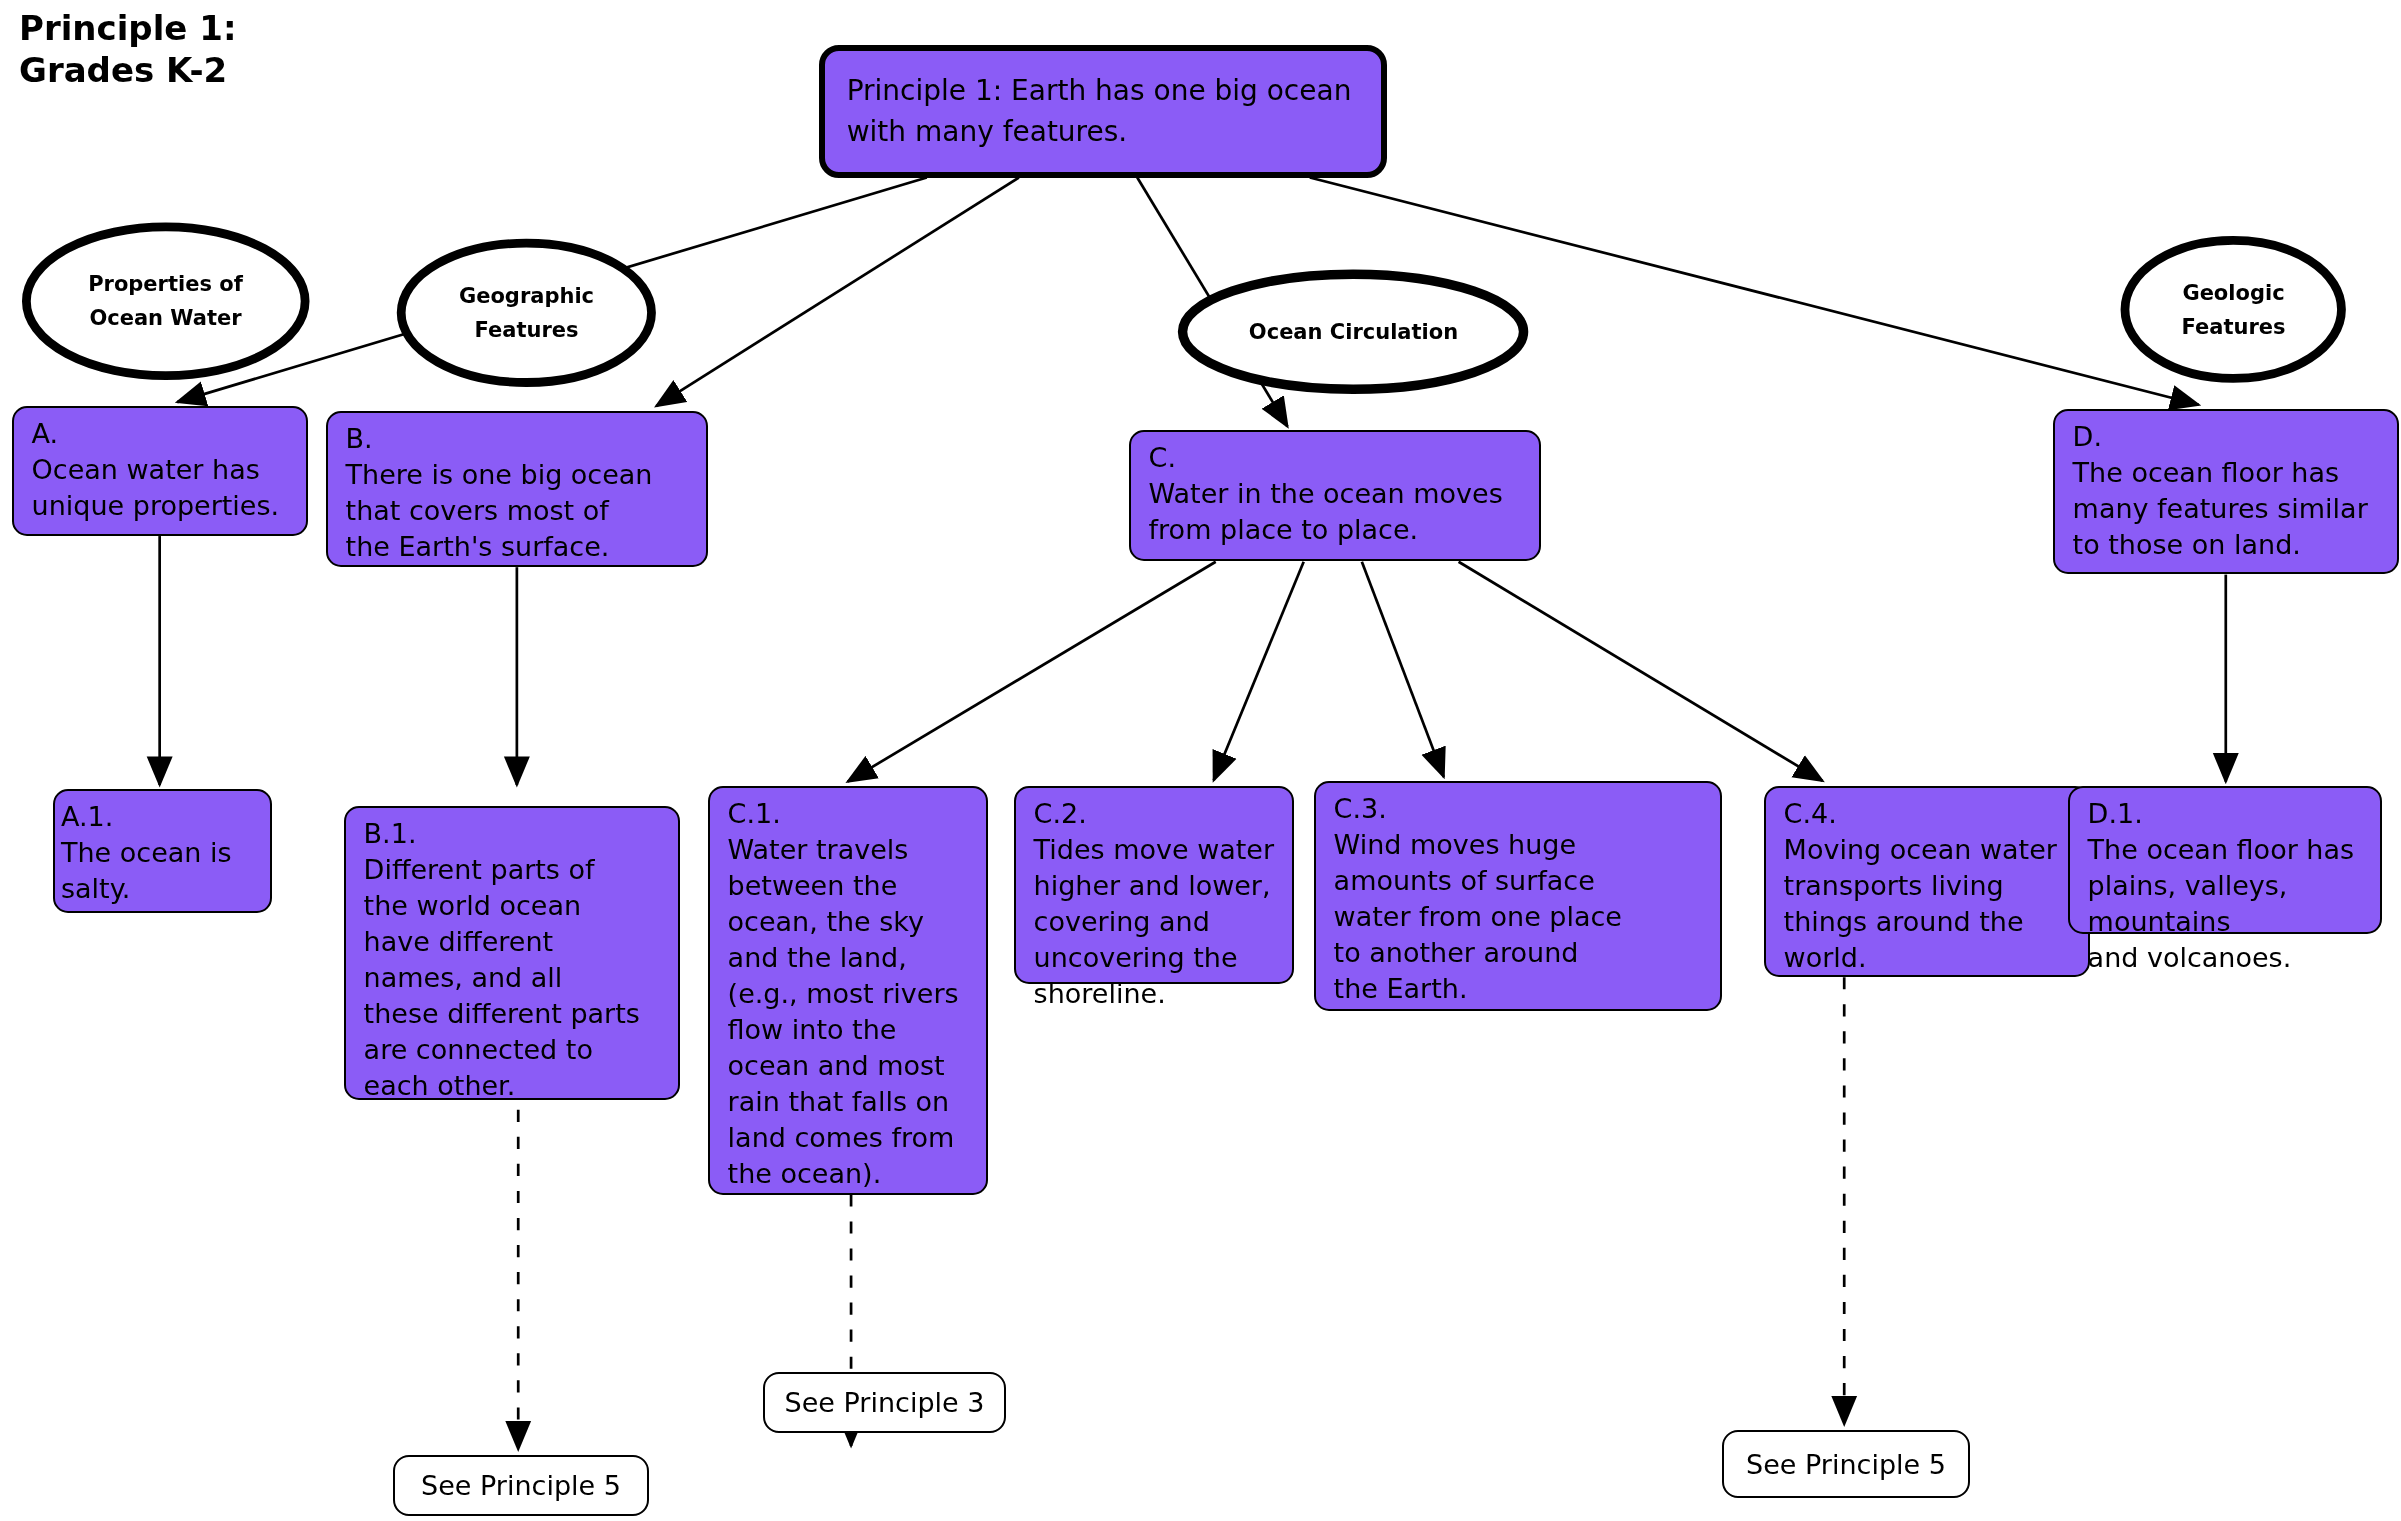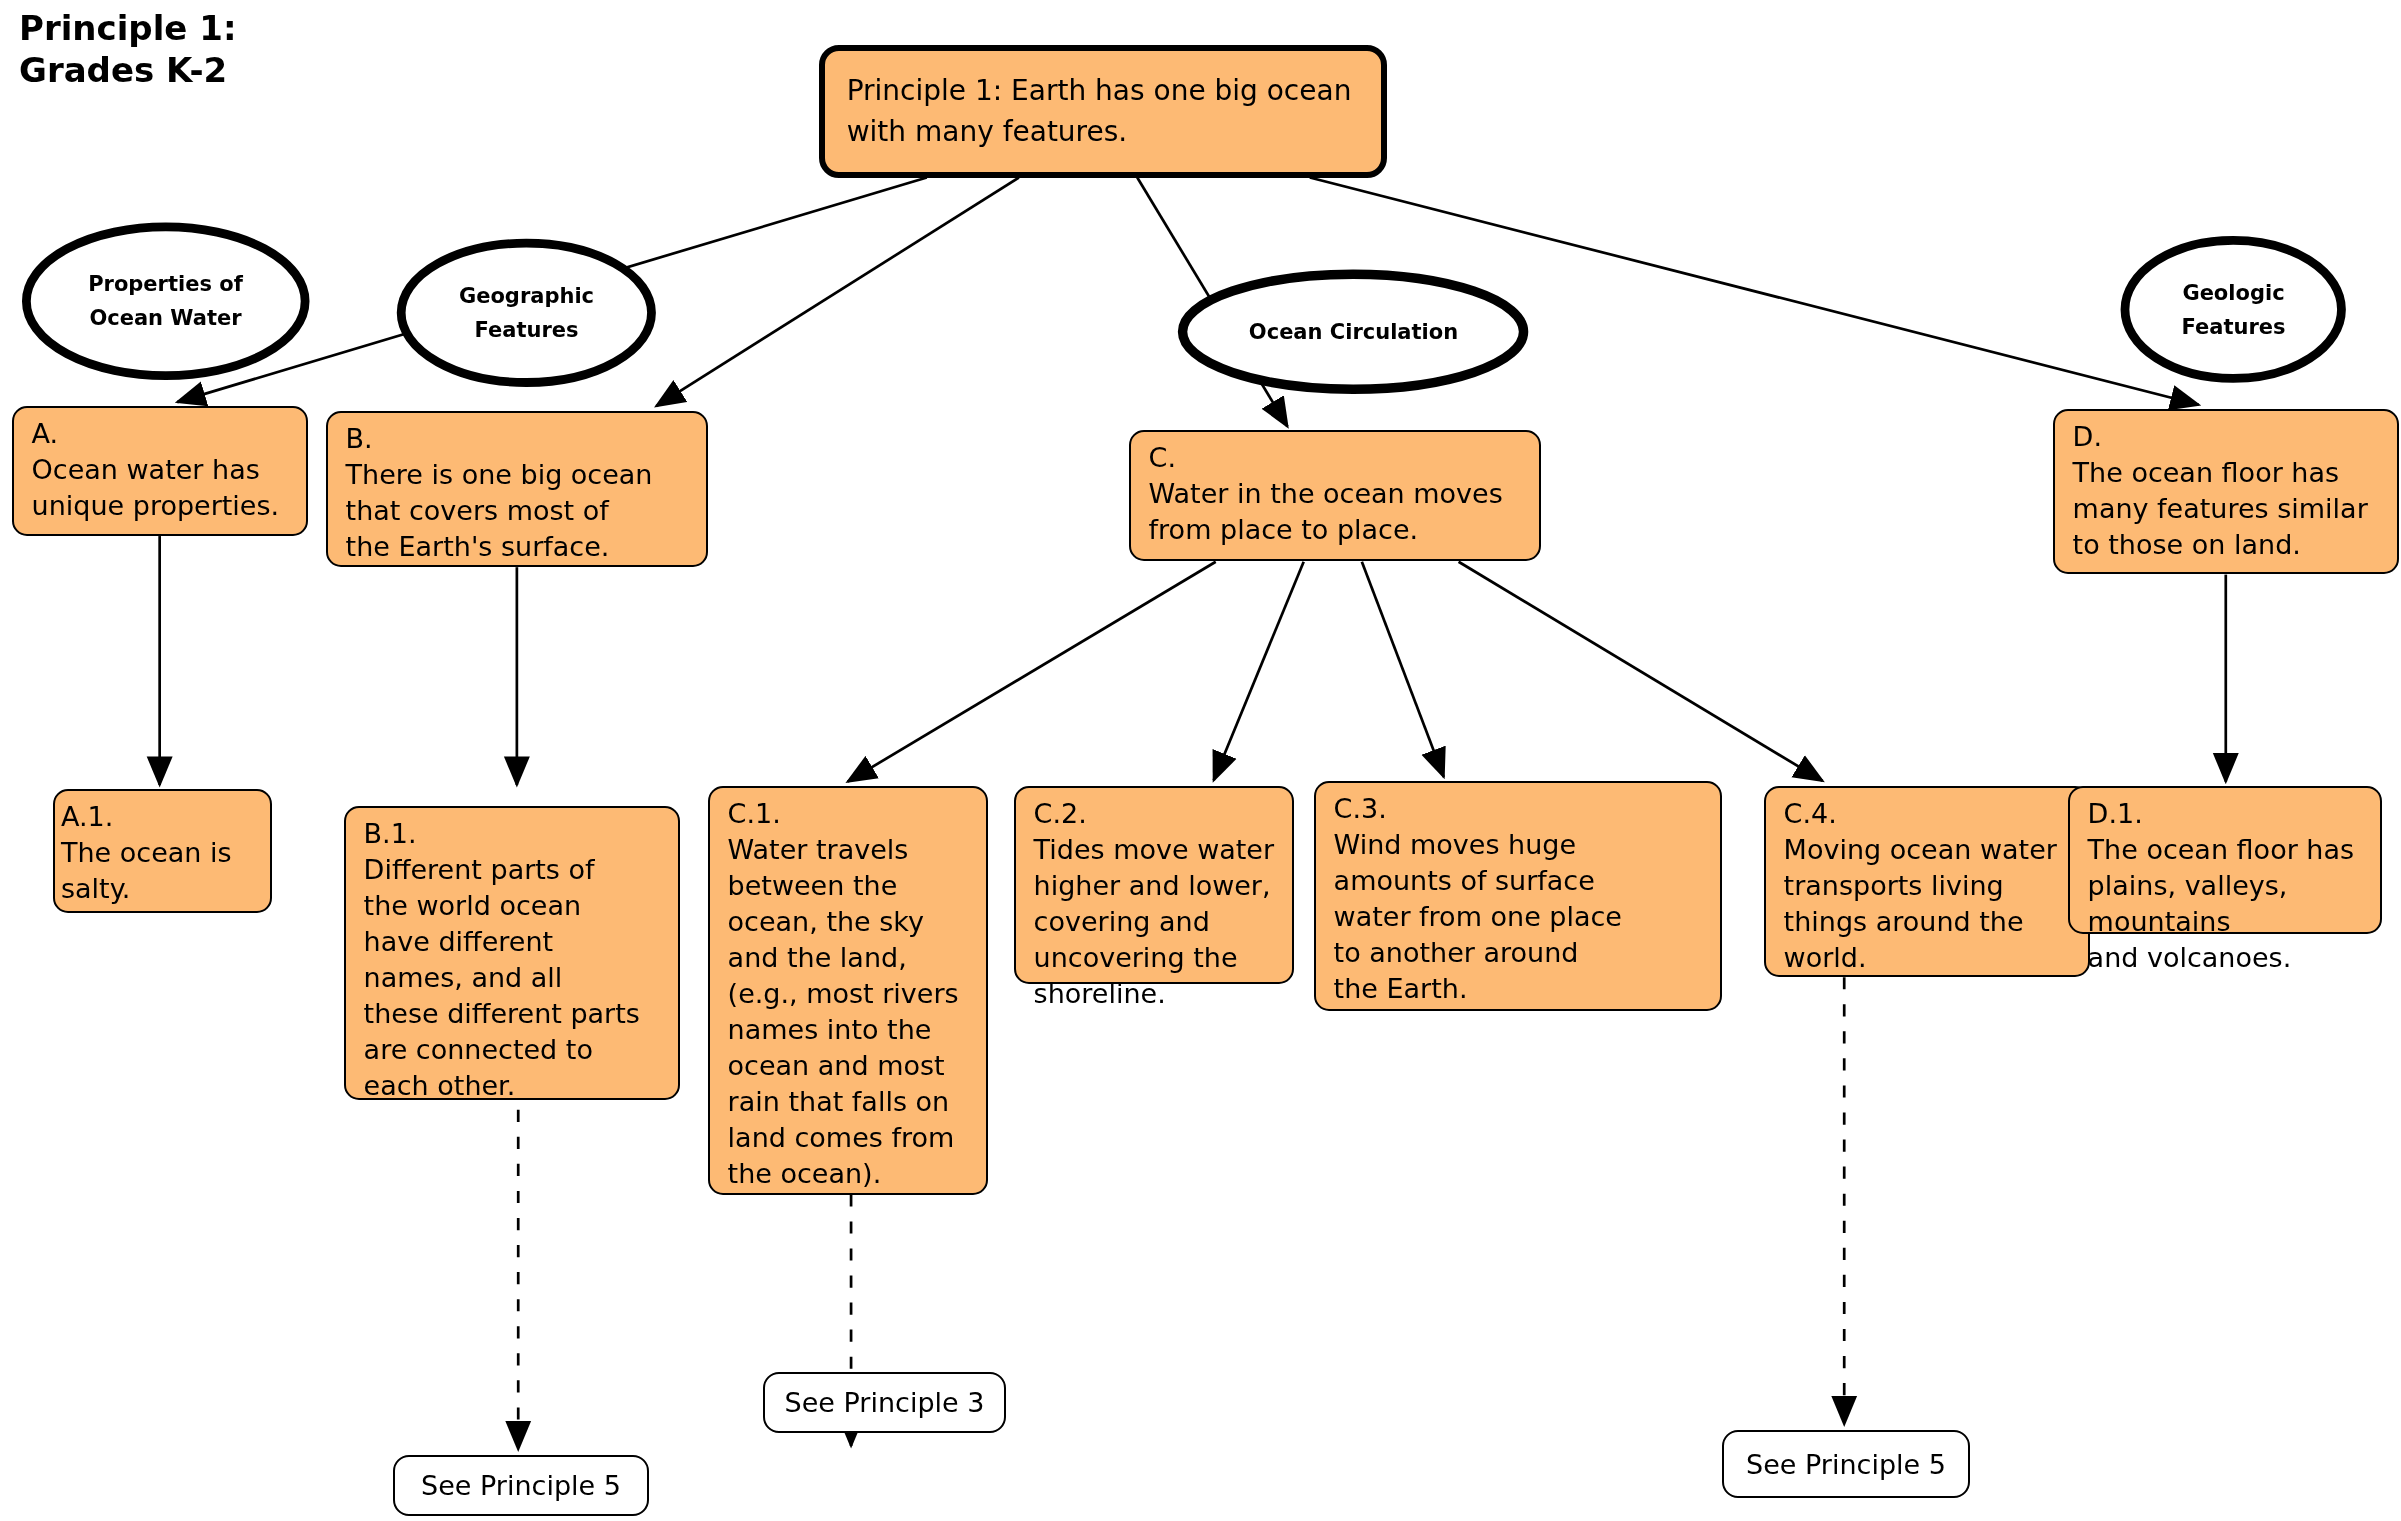--- a/index.html
+++ b/index.html
@@ -8,21 +8,21 @@
     background:#ffffff;color:#000000;
     font-family:"DejaVu Sans","Liberation Sans",sans-serif;
   }
   #diagram-svg{position:absolute;left:0;top:0;width:2401px;height:1522px;}
   .page-title{
     position:absolute;left:19px;top:6.8px;
     font-size:34px;font-weight:bold;line-height:42px;
     white-space:pre-line;
   }
   .node{
-    position:absolute;box-sizing:border-box;background:#fdba74;
+    position:absolute;box-sizing:border-box;background:#8b5cf6;
     border:2.7px solid #000000;border-radius:15px;
     padding:8px 17.6px;font-size:27px;line-height:36px;
     white-space:pre-line;
   }
   .root-node{
     border-width:6px;border-radius:20px;
     font-size:28px;line-height:41px;padding:19px 21.7px;
   }
   .ell-label{
     position:absolute;display:flex;align-items:center;justify-content:center;
@@ -108,21 +108,21 @@
 names, and all
 these different parts
 are connected to
 each other.</div>
 <div class="node" style="left:708px;top:786px;width:280px;height:409px;">C.1.
 Water travels
 between the
 ocean, the sky
 and the land,
 (e.g., most rivers
-names into the
+flow into the
 ocean and most
 rain that falls on
 land comes from
 the ocean).</div>
 <div class="node" style="left:1014px;top:786px;width:280px;height:198px;">C.2.
 Tides move water
 higher and lower,
 covering and
 uncovering the
 shoreline.</div>

